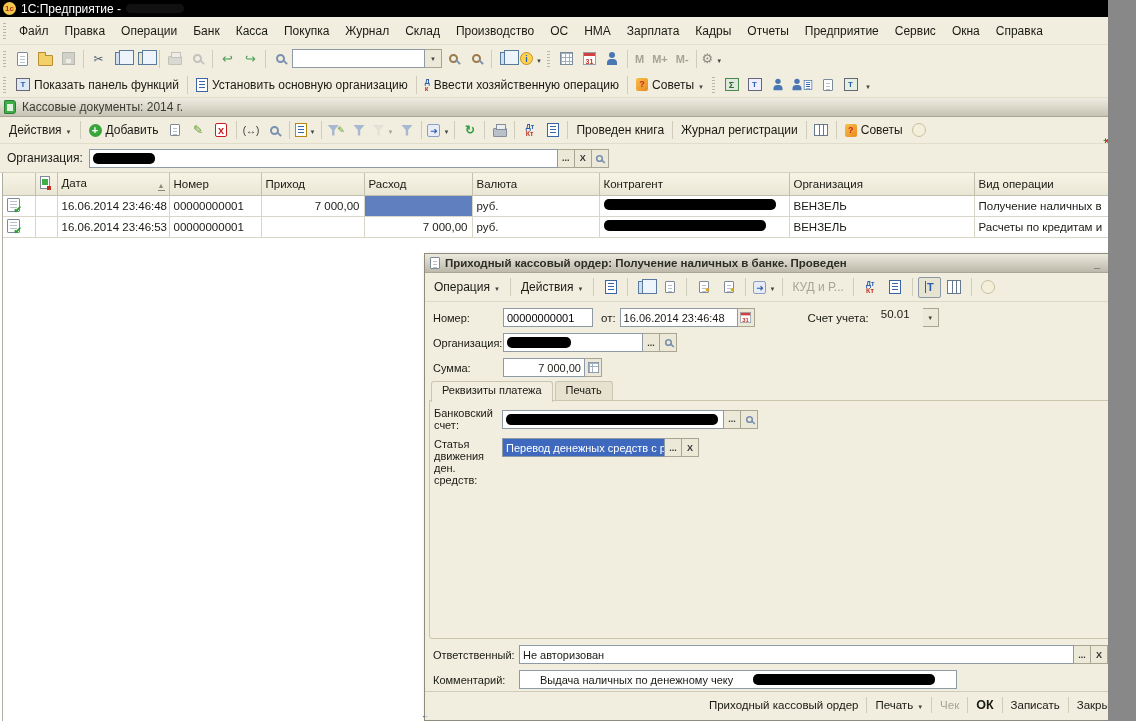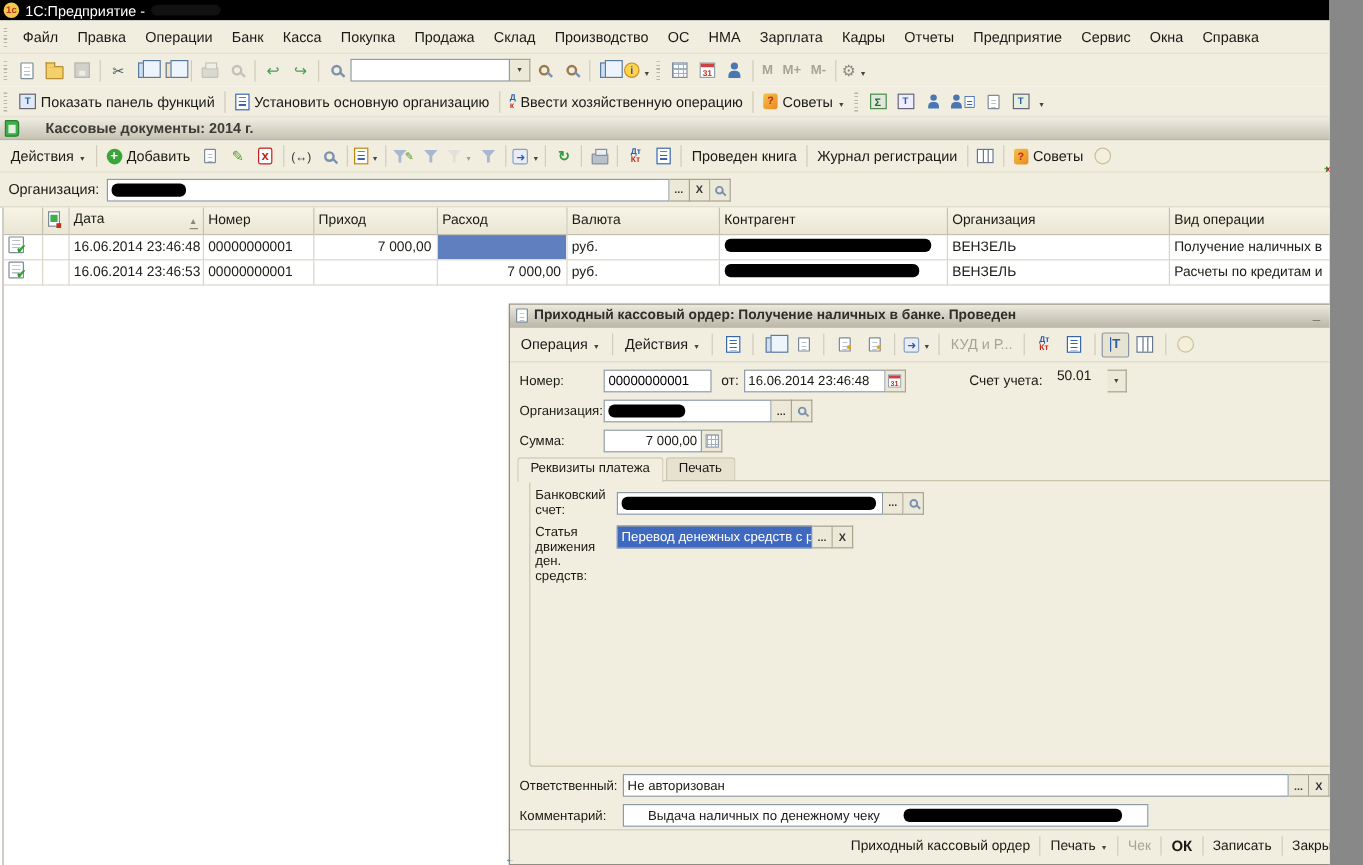--- a/index.html
+++ b/index.html
@@ -85,21 +85,21 @@
   .i-sigma::after{content:"Σ";}
   .i-tablet{width:14px;height:13px;background:#eef;border:1px solid #667;color:#245;font-size:8px;text-align:center;line-height:12px;}
   .i-tablet::after{content:"Т";color:#2a5db0;font-weight:bold;}
   .i-width::after{content:"(↔)";font-size:10px;color:#333;}
   .i-copydoc{width:13px;height:13px;background:#cfe0f4;border:1px solid #5a7a9c;}
   .i-copydoc::after{content:"";position:absolute;left:3px;top:-3px;width:13px;height:13px;background:#eef4fb;border:1px solid #5a7a9c;}
   .i-coins::after{content:"●";color:#d8a820;font-size:8px;position:absolute;right:-2px;bottom:-2px;}
   .badge{position:absolute;font-weight:bold;font-size:8px;}
 
   
-  .winbar{top:98px;height:19px;background:linear-gradient(#efede2,#c6c3b3);border-bottom:1px solid #a9a697;display:flex;align-items:center;gap:22px;padding-left:4px;font-weight:bold;color:var(--win_title_text,#3c3c34);}
+  .winbar{top:98px;height:19px;background:linear-gradient(#efede2,#c6c3b3);border-bottom:1px solid #a9a697;display:flex;align-items:center;gap:6px;padding-left:4px;font-weight:normal;color:var(--win_title_text,#3c3c34);}
 
   
   .actionbar{top:117px;height:27px;border-bottom:1px solid #e0ddcb;}
   .orgbar{top:144px;height:29px;background:var(--beige,#f1eedf);display:flex;align-items:center;padding-left:7px;gap:6px;border-bottom:1px solid #d5d2c1;}
   .field{display:inline-flex;align-items:stretch;height:19px;}
   .field .box{background:#fff;border:1px solid var(--input_border,#8e9aa6);display:flex;align-items:center;padding:0 3px;font-size:11px;overflow:hidden;white-space:nowrap;}
   .fbtn{width:17px;background:#ece9d8;border:1px solid #a8a593;border-left:none;display:flex;align-items:center;justify-content:center;font-size:9px;color:#333;}
   .fbtn.dots::after{content:"...";letter-spacing:0;font-weight:bold;}
   .fbtn.fx::after{content:"X";font-weight:bold;font-size:9px;}
   .fbtn .i-mag{transform:scale(.8);}
@@ -127,21 +127,21 @@
   .dlg-title .ctrls{margin-left:auto;display:flex;gap:8px;font-weight:bold;color:#333;}
   .dlg-title .ctrls span{cursor:default;font-size:11px;}
   .dlg-toolbar{height:29px;display:flex;align-items:center;gap:2px;padding:0 4px;border-bottom:1px solid #ddd9c8;}
   .dlg-body{position:relative;flex:1;font-size:11.5px;}
   .frow{position:absolute;left:8px;right:10px;display:flex;align-items:center;}
   .flabel{width:70px;flex:0 0 auto;font-size:11px;}
   .kud{color:#a7a496;padding:0 4px;}
   .tabs{position:absolute;left:6px;top:79px;height:20px;display:flex;gap:2px;}
   .tab{padding:2px 10px;border:1px solid #c9c5ae;border-bottom:none;border-radius:3px 3px 0 0;background:#e6e2cf;font-size:11px;}
   .tab.active{background:var(--beige,#f1eedf);position:relative;z-index:2;height:21px;}
-  .tabframe{position:absolute;left:16px;right:8px;top:98px;height:239px;border:1px solid #c9c5ae;border-radius:0 3px 3px 3px;padding:6px 4px;}
+  .tabframe{position:absolute;left:4px;right:8px;top:98px;height:239px;border:1px solid #c9c5ae;border-radius:0 3px 3px 3px;padding:6px 4px;}
   .tabframe .frow{position:static;margin-bottom:7px;left:0;right:0;}
   .tabframe .flabel{width:68px;}
   .selinput{background:#3f69be !important;color:#fff !important;}
   .footer{position:absolute;left:0;right:0;top:389px;height:27px;border-top:1px solid #cfccbb;display:flex;align-items:center;justify-content:flex-end;padding-right:6px;}
   .fbtn2{padding:3px 8px;display:inline-flex;align-items:center;gap:4px;}
   .fbtn2.disabled{color:#a7a496;}
   .fbtn2.ok{font-weight:bold;font-size:12.5px;}
   .vsep{width:1px;height:16px;background:#cfccbb;}
   input.val{height:19px;border:1px solid var(--input_border,#8e9aa6);background:#fff;font:11px "Liberation Sans",sans-serif;padding:0 3px;}
   .combo{display:inline-flex;height:19px;}
@@ -159,21 +159,21 @@
   </div>
 
   <div class="band menubar">
     <span class="grip"></span>
     <span class="menu-item">Файл</span>
     <span class="menu-item">Правка</span>
     <span class="menu-item">Операции</span>
     <span class="menu-item">Банк</span>
     <span class="menu-item">Касса</span>
     <span class="menu-item">Покупка</span>
-    <span class="menu-item">Продажа</span>
+    <span class="menu-item">Журнал</span>
     <span class="menu-item">Склад</span>
     <span class="menu-item">Производство</span>
     <span class="menu-item">ОС</span>
     <span class="menu-item">НМА</span>
     <span class="menu-item">Зарплата</span>
     <span class="menu-item">Кадры</span>
     <span class="menu-item">Отчеты</span>
     <span class="menu-item">Предприятие</span>
     <span class="menu-item">Сервис</span>
     <span class="menu-item">Окна</span>

